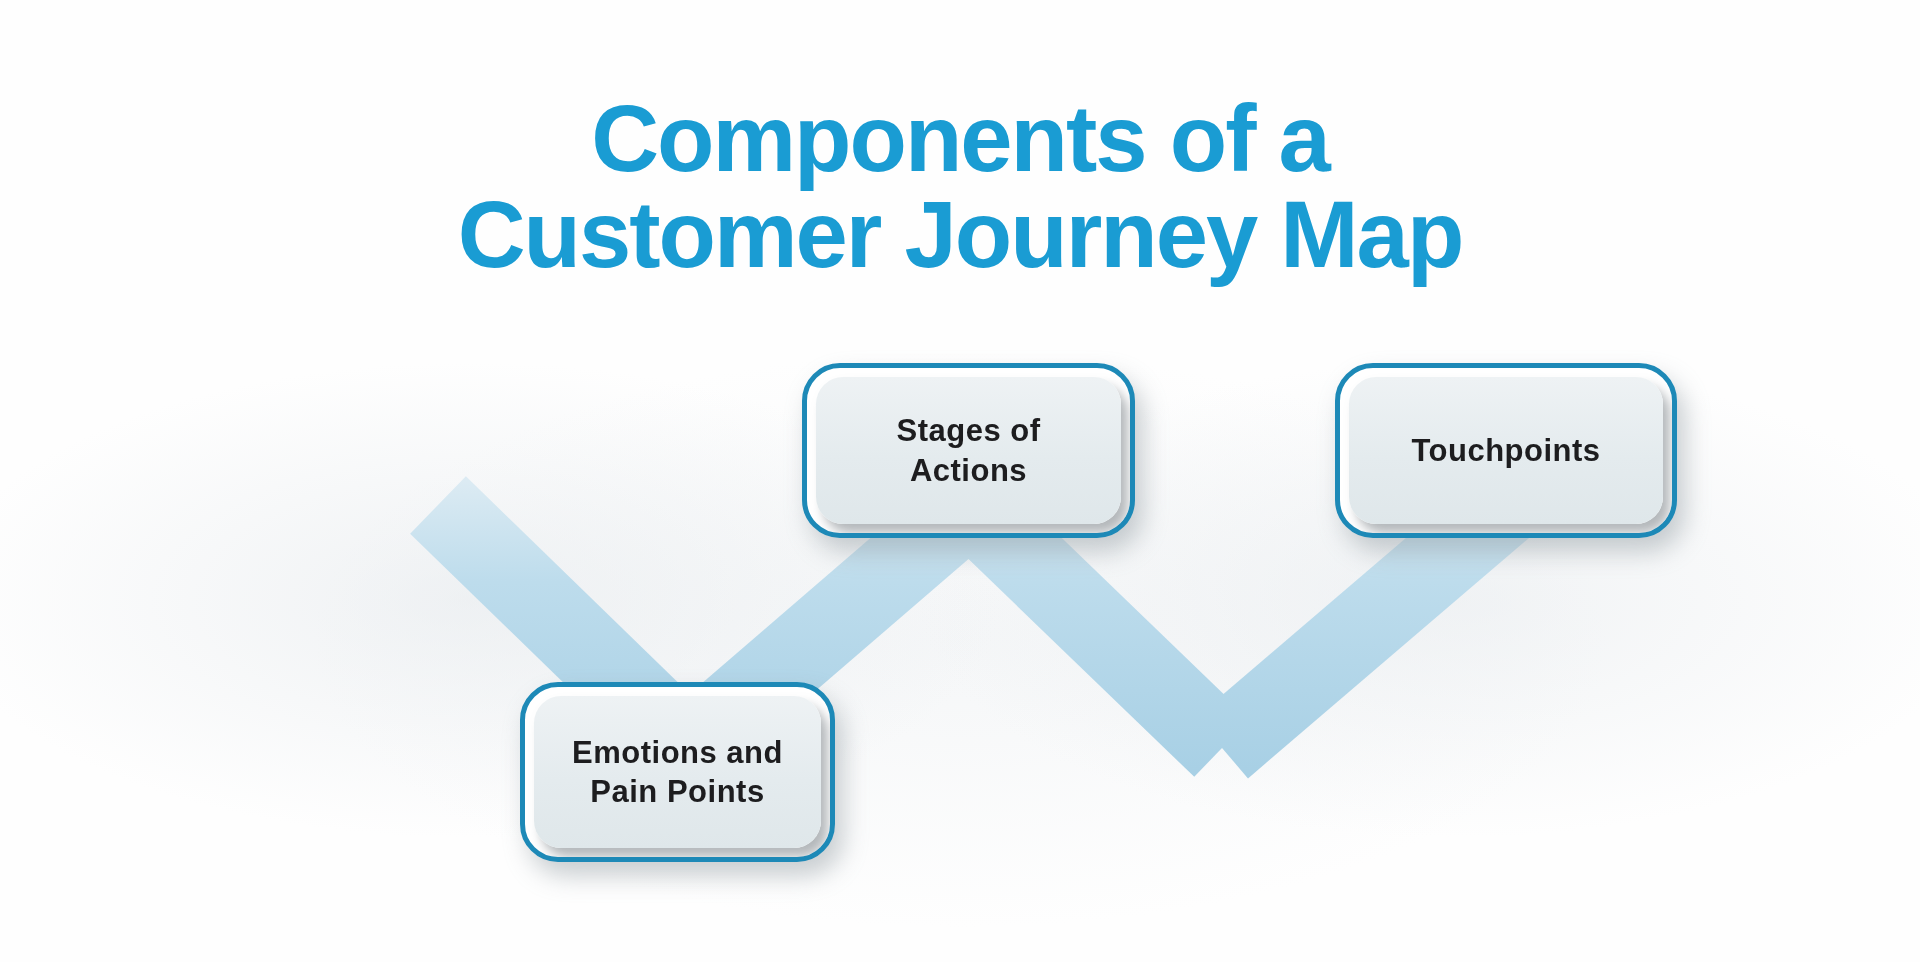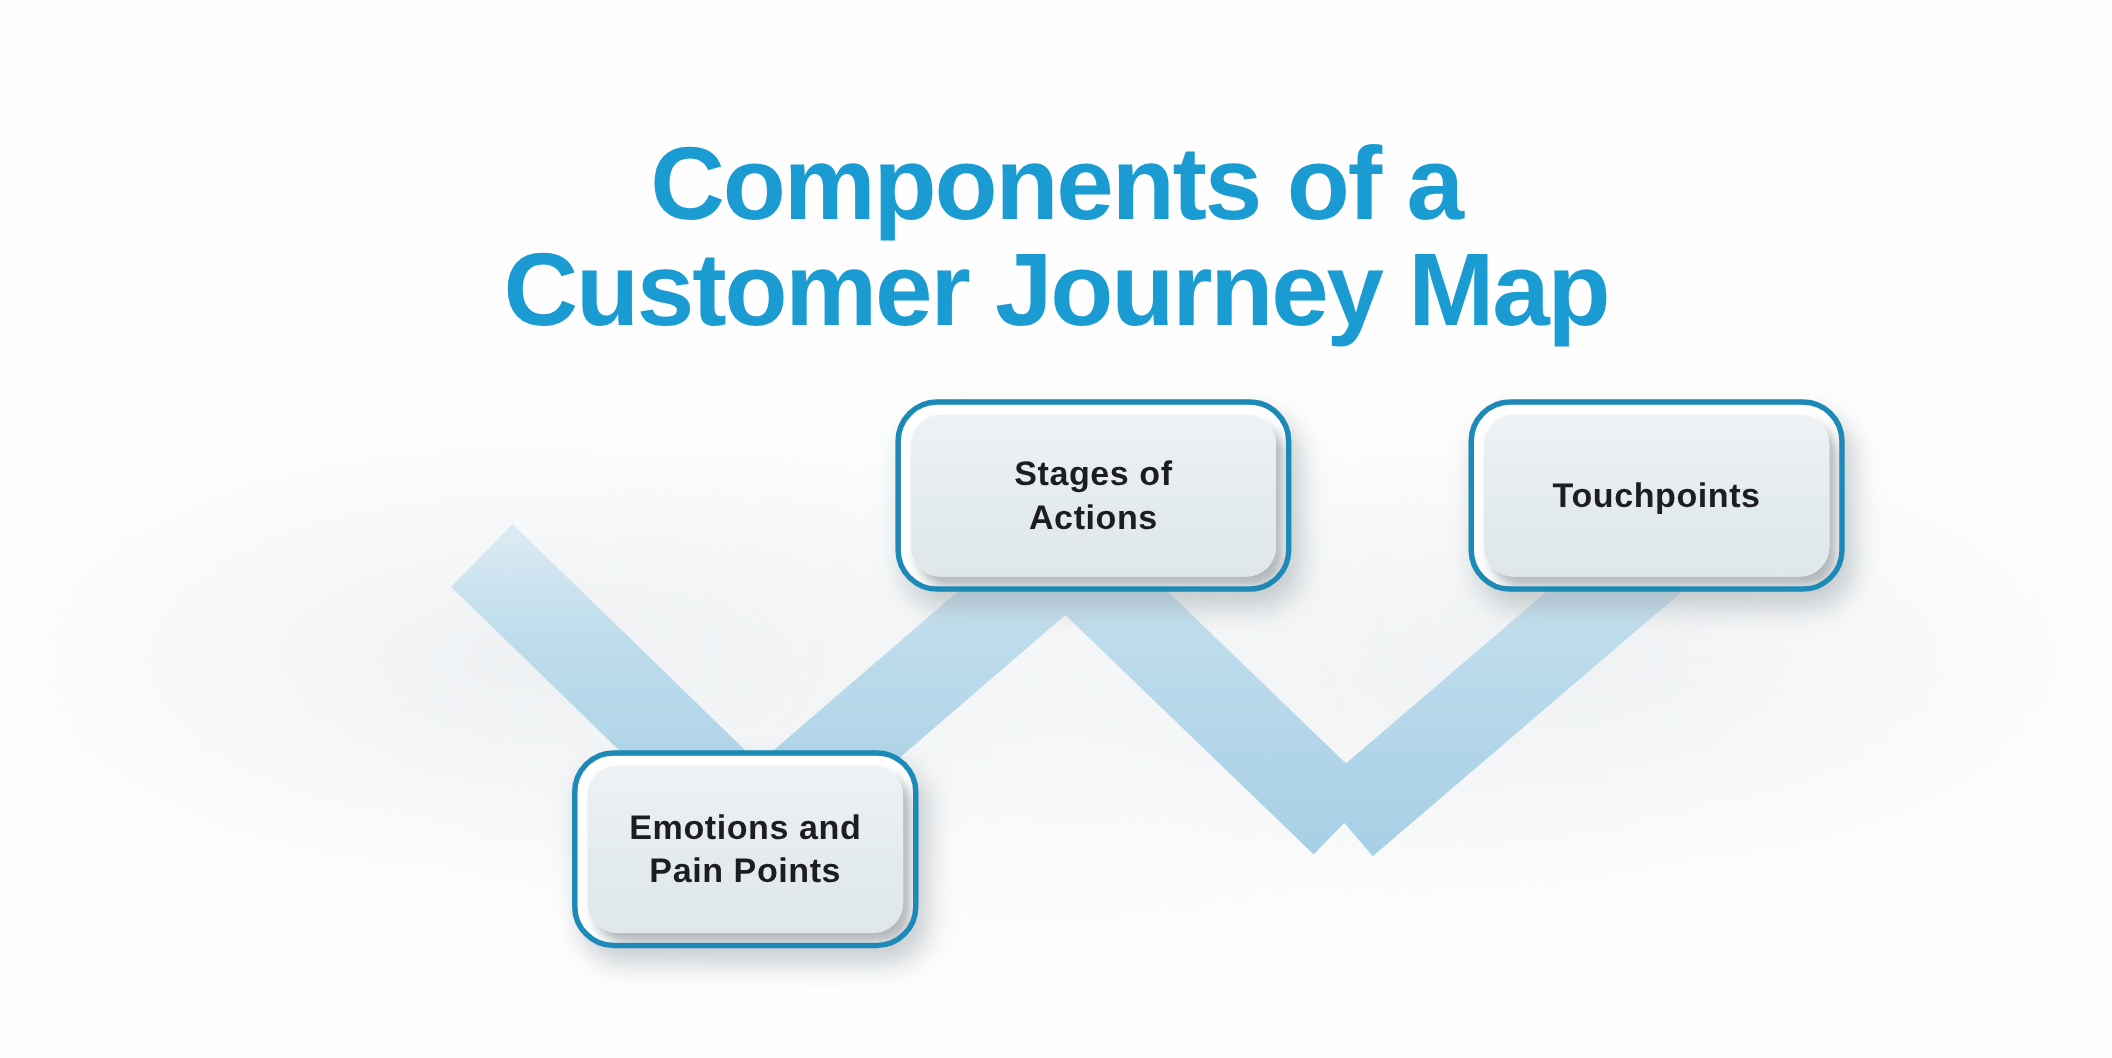--- a/index.html
+++ b/index.html
@@ -14,21 +14,21 @@
     width: 1920px; height: 962px;
     background:
       radial-gradient(760px 340px at 470px 600px, rgba(224,229,233,0.50), rgba(255,255,255,0) 70%),
       radial-gradient(760px 340px at 1450px 600px, rgba(224,229,233,0.45), rgba(255,255,255,0) 70%),
       radial-gradient(900px 400px at 960px 640px, rgba(231,235,238,0.40), rgba(255,255,255,0) 72%),
       #fefefe;
     overflow: hidden;
   }
   .diagram-title {
     position: absolute;
-    top: 56px; left: 0; right: 0;
+    top: 28px; left: 0; right: 0;
     text-align: center;
     font-size: 94px;
     line-height: 1.02;
     font-weight: 800;
     letter-spacing: -2px;
     color: #1a9cd3;
     white-space: pre-line;
     z-index: 3;
   }
   .connector-layer {
@@ -60,21 +60,21 @@
   }
   .node-label {
     font-size: 31px;
     font-weight: 600;
     letter-spacing: 0.5px;
     line-height: 1.27;
     color: #1d1d1f;
     white-space: pre-line;
   }
   .n1 { left: 267px;  top: 363px; width: 342px; height: 175px; }
-  .n2 { left: 802px;  top: 363px; width: 360px; height: 175px; margin-left: 12px; }
+  .n2 { left: 802px;  top: 363px; width: 333px; height: 175px; }
   .n3 { left: 1335px; top: 363px; width: 342px; height: 175px; }
   .n4 { left: 520px;  top: 682px; width: 315px; height: 180px; }
   .n5 { left: 1052px; top: 682px; width: 341px; height: 180px; }
 </style>
 </head>
 <body>
 
 <div class="canvas">
 
   <h1 class="diagram-title">Components of a

